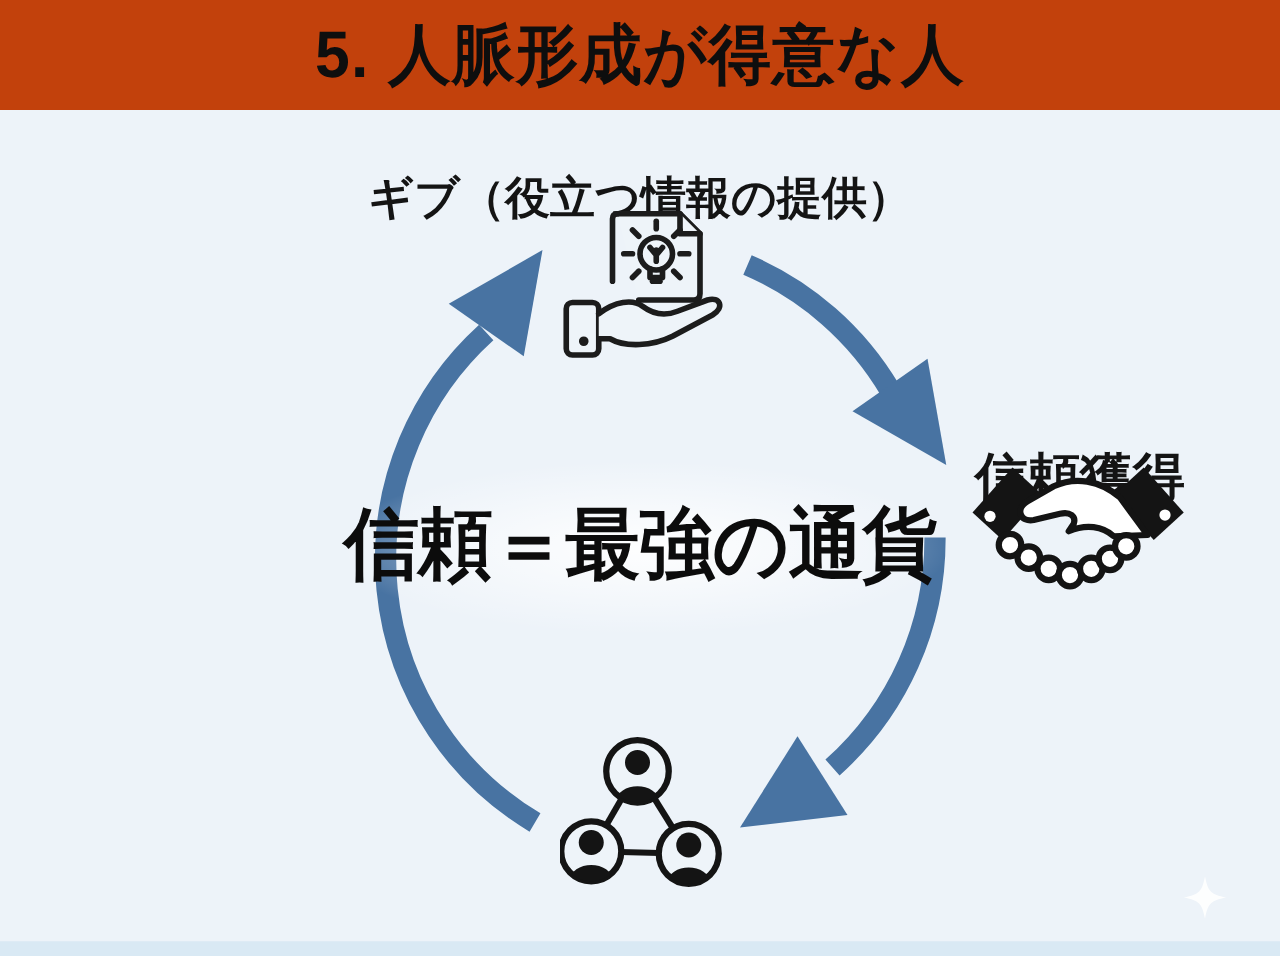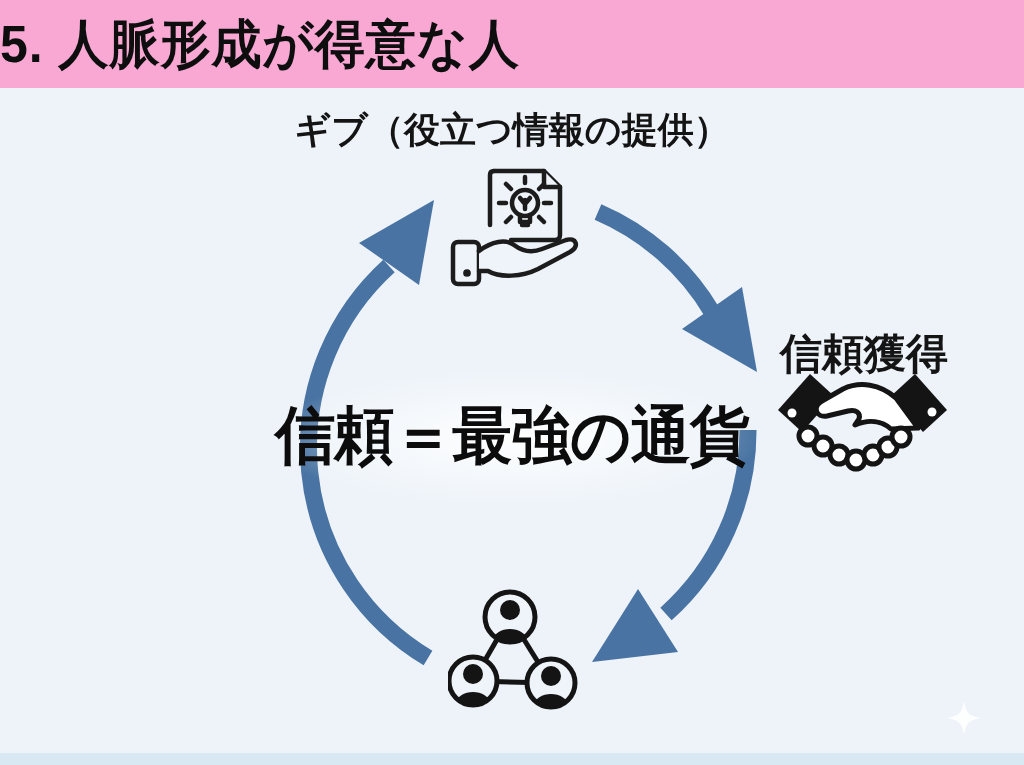--- a/index.html
+++ b/index.html
@@ -3,29 +3,30 @@
 <meta charset="utf-8">
 <style>
   html,body{margin:0;padding:0;}
   body{font-family:"Liberation Sans","DejaVu Sans",sans-serif;}
   .stage{
     position:relative;width:1024px;height:765px;overflow:hidden;
     background:#edf3f9;
   }
   .banner{
     position:absolute;left:0;top:0;width:1024px;height:88px;
-    background:#f9a8d4;display:flex;align-items:center;justify-content:flex-start;
+    background:#c2410c;display:flex;align-items:center;justify-content:center;
   }
   .title{
     font-size:50px;font-weight:900;color:#0e0e0e;letter-spacing:1px;
     transform:scaleY(1.05);
   }
   .label{
     position:absolute;color:#141414;font-weight:800;text-align:center;
     white-space:nowrap;
+    margin-top:28px;
   }
   .label-give{left:212px;top:106px;width:600px;font-size:36px;}
   .label-trust{left:764px;top:326px;width:200px;font-size:42px;}
   .label-referral{left:312px;top:708px;width:400px;font-size:37px;}
   .center-glow{
     position:absolute;left:270px;top:368px;width:490px;height:140px;
     background:radial-gradient(closest-side,rgba(255,255,255,0.95),rgba(255,255,255,0));
   }
   .center-text{
     position:absolute;left:212px;top:396px;width:600px;text-align:center;

